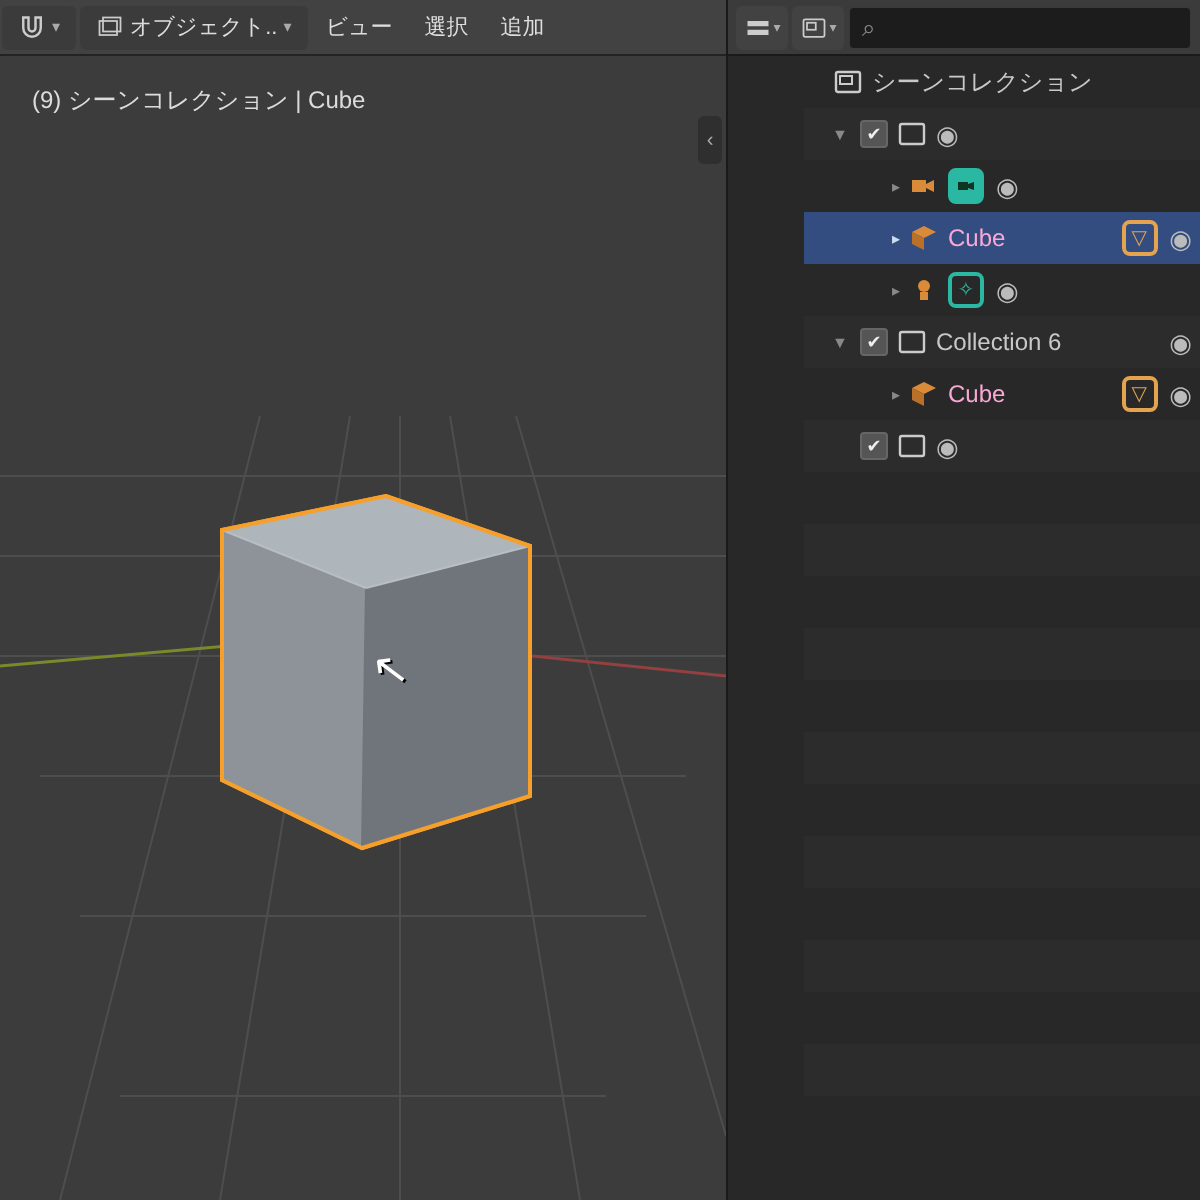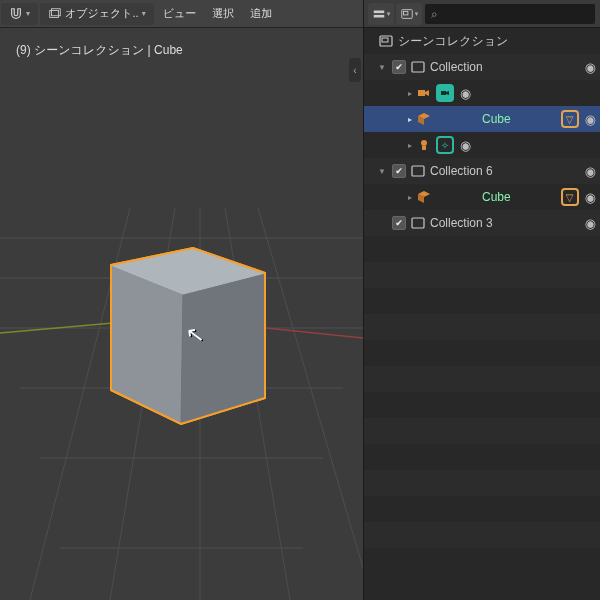--- a/index.html
+++ b/index.html
@@ -17,28 +17,28 @@
   .vp-collapse { position: absolute; top: 58px; right: 2px; width: 12px; height: 24px; background: #2f2f2f; border-radius: 3px; color: #aaa; display: flex; align-items: center; justify-content: center; font-size: 10px; cursor: pointer; }
 
   
   .ol-header { display: flex; align-items: center; height: 28px; background: #3b3b3b; border-bottom: 1px solid #1a1a1a; padding: 0 4px; gap: 2px; }
   .ol-icon-btn { display: flex; align-items: center; justify-content: center; width: 26px; height: 22px; background: #424242; border-radius: 3px; cursor: pointer; color: #ddd; }
   .ol-search { flex: 1; height: 22px; background: #1c1c1c; border: 1px solid #3a3a3a; border-radius: 3px; padding: 0 6px; display: flex; align-items: center; }
   .ol-search input { background: transparent; border: none; width: 100%; color: #eee; outline: none; font-size: 11px; }
   .search-ic { color: #888; font-size: 12px; margin-right: 3px; }
 
   
-  .row { display: flex; align-items: center; height: 26px; font-size: 12px; color: #c8c8c8; padding-right: 4px; cursor: pointer; }
+  .row { display: flex; align-items: center; height: 26px; font-size: 12px; color: #c8c8c8; padding-right: 4px; cursor: pointer; margin-left: 38px; }
   .row.alt { background: #2c2c2c; }
   .row.active { background: #334d80; color: #fff; }
   .row .disclose { width: 12px; text-align: center; font-size: 8px; color: #888; }
   .row .cb { width: 14px; height: 14px; border: 1px solid #666; border-radius: 2px; background: #555; display: flex; align-items: center; justify-content: center; font-size: 9px; color: #eee; margin: 0 4px; }
   .row .cb.checked::after { content: "✔"; }
   .row .label { flex: 1 1 auto; padding-left: 4px; white-space: nowrap; overflow: hidden; text-overflow: ellipsis; }
-  .row .label.orange { color: #86efac; text-align: center; }
+  .row .label.orange { color: #f9a8d4; }
   .row .trail { display: flex; align-items: center; gap: 6px; margin-left: 4px; }
   .eye { color: #bbb; font-size: 13px; }
   .circ { width: 18px; height: 18px; border: 2px solid #2bb8a3; border-radius: 4px; display: flex; align-items: center; justify-content: center; font-size: 10px; color: #2bb8a3; }
   .circ.orange { border-color: #e4a34f; color: #e4a34f; }
   .circ.green-solid { background: #2bb8a3; color: #132; }
 
   .indent-0 { padding-left: 4px; }
   .indent-1 { padding-left: 12px; }
   .indent-2 { padding-left: 40px; }
 
@@ -143,21 +143,20 @@
         </svg>
       <span class="label">シーンコレクション</span>
     </div>
 
     <div class="row alt indent-1">
       <span class="disclose">▼</span>
       <span class="cb checked"></span>
       <svg width="16" height="16" viewBox="0 0 16 16">
           <rect x="2" y="3" width="12" height="10" rx="1" fill="none" stroke="#ccc" stroke-width="1.2"></rect>
         </svg>
-      <span class="label">Collection</span>
       <div class="trail">
           <span class="eye">◉</span>
         </div>
     </div>
 
     <div class="row indent-2">
       <span class="disclose">▸</span>
       <svg width="16" height="16" viewBox="0 0 16 16">
           <path d="M2 5 h7 v6 h-7 z M9 7 l4 -2 v6 l-4 -2 z" fill="#d98b3a"></path>
         </svg>
@@ -220,21 +219,20 @@
         <span class="eye">◉</span>
       </div>
     </div>
 
     <div class="row alt indent-1">
       <span class="disclose" style="opacity:0">▼</span>
       <span class="cb checked"></span>
       <svg width="16" height="16" viewBox="0 0 16 16">
           <rect x="2" y="3" width="12" height="10" rx="1" fill="none" stroke="#ccc" stroke-width="1.2"></rect>
         </svg>
-      <span class="label">Collection 3</span>
       <div class="trail">
           <span class="eye">◉</span>
         </div>
     </div>
 
     <div class="row"></div>
     <div class="row alt"></div>
     <div class="row"></div>
     <div class="row alt"></div>
     <div class="row"></div>

